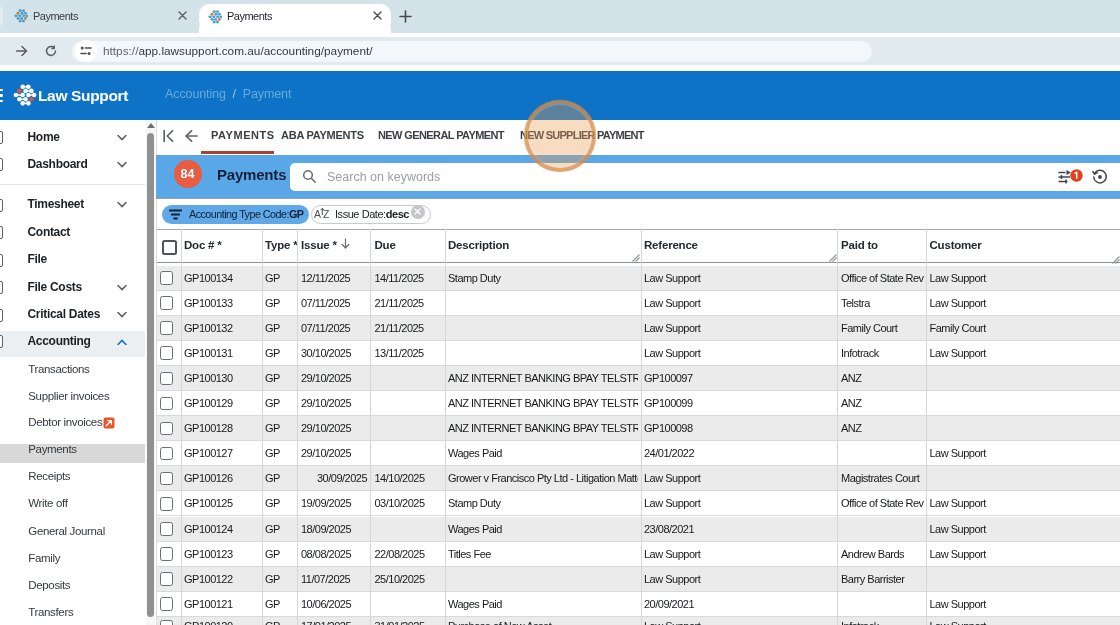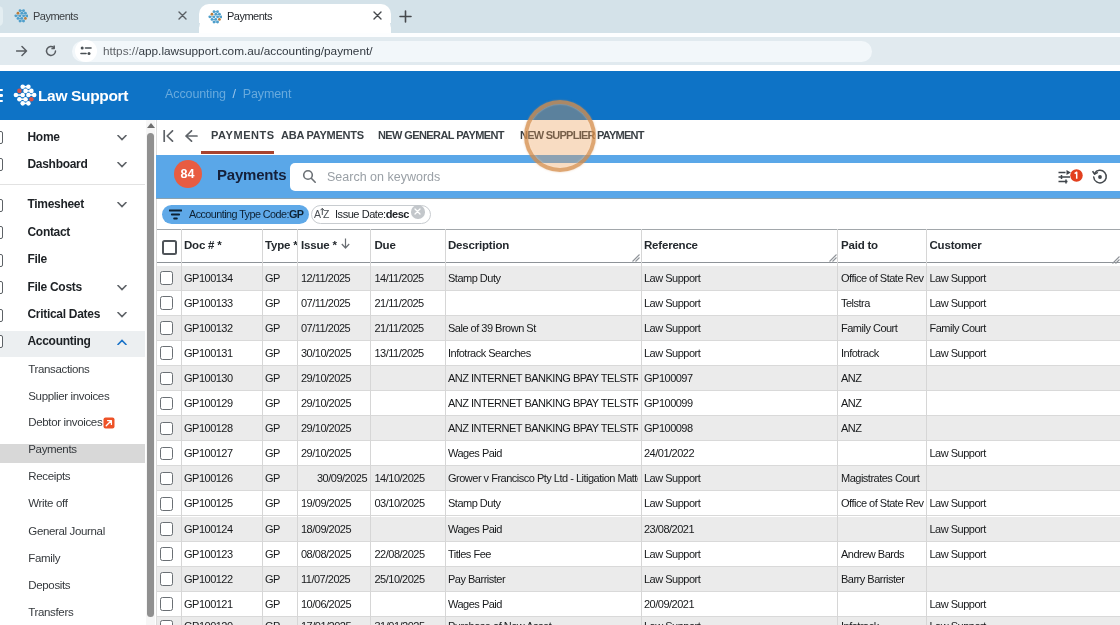--- a/index.html
+++ b/index.html
@@ -321,31 +321,29 @@
 <span class="ct" style="left:374.5px;top:290.6px">21/11/2025</span>
 <span class="ct" style="left:644px;top:290.6px">Law Support</span>
 <span class="ct clip" style="left:841px;top:290.6px;width:83px">Telstra</span>
 <span class="ct clip" style="left:929.5px;top:290.6px;width:190px">Law Support</span>
 <div class="row" style="top:315.7px;background:#ebebeb"></div>
 <div class="cb" style="left:159.5px;top:321.3px"></div>
 <span class="ct" style="left:184px;top:315.7px">GP100132</span>
 <span class="ct" style="left:265px;top:315.7px">GP</span>
 <span class="ct" style="left:301px;top:315.7px">07/11/2025</span>
 <span class="ct" style="left:374.5px;top:315.7px">21/11/2025</span>
-<span class="ct clip" style="left:448px;top:315.7px;width:190px">Sale of 39 Brown St</span>
 <span class="ct" style="left:644px;top:315.7px">Law Support</span>
 <span class="ct clip" style="left:841px;top:315.7px;width:83px">Family Court</span>
 <span class="ct clip" style="left:929.5px;top:315.7px;width:190px">Family Court</span>
 <div class="row" style="top:340.8px;background:#ffffff"></div>
 <div class="cb" style="left:159.5px;top:346.4px"></div>
 <span class="ct" style="left:184px;top:340.8px">GP100131</span>
 <span class="ct" style="left:265px;top:340.8px">GP</span>
 <span class="ct" style="left:301px;top:340.8px">30/10/2025</span>
 <span class="ct" style="left:374.5px;top:340.8px">13/11/2025</span>
-<span class="ct clip" style="left:448px;top:340.8px;width:190px">Infotrack Searches</span>
 <span class="ct" style="left:644px;top:340.8px">Law Support</span>
 <span class="ct clip" style="left:841px;top:340.8px;width:83px">Infotrack</span>
 <span class="ct clip" style="left:929.5px;top:340.8px;width:190px">Law Support</span>
 <div class="row" style="top:365.9px;background:#ebebeb"></div>
 <div class="cb" style="left:159.5px;top:371.5px"></div>
 <span class="ct" style="left:184px;top:365.9px">GP100130</span>
 <span class="ct" style="left:265px;top:365.9px">GP</span>
 <span class="ct" style="left:301px;top:365.9px">29/10/2025</span>
 <span class="ct" style="left:374.5px;top:365.9px"></span>
 <span class="ct clip" style="left:448px;top:365.9px;width:190px">ANZ INTERNET BANKING BPAY TELSTRA</span>
@@ -421,21 +419,20 @@
 <span class="ct clip" style="left:448px;top:541.6px;width:190px">Titles Fee</span>
 <span class="ct" style="left:644px;top:541.6px">Law Support</span>
 <span class="ct clip" style="left:841px;top:541.6px;width:83px">Andrew Bards</span>
 <span class="ct clip" style="left:929.5px;top:541.6px;width:190px">Law Support</span>
 <div class="row" style="top:566.7px;background:#ebebeb"></div>
 <div class="cb" style="left:159.5px;top:572.3px"></div>
 <span class="ct" style="left:184px;top:566.7px">GP100122</span>
 <span class="ct" style="left:265px;top:566.7px">GP</span>
 <span class="ct" style="left:301px;top:566.7px">11/07/2025</span>
 <span class="ct" style="left:374.5px;top:566.7px">25/10/2025</span>
-<span class="ct clip" style="left:448px;top:566.7px;width:190px">Pay Barrister</span>
 <span class="ct" style="left:644px;top:566.7px">Law Support</span>
 <span class="ct clip" style="left:841px;top:566.7px;width:83px">Barry Barrister</span>
 <div class="row" style="top:591.8px;background:#ffffff"></div>
 <div class="cb" style="left:159.5px;top:597.4px"></div>
 <span class="ct" style="left:184px;top:591.8px">GP100121</span>
 <span class="ct" style="left:265px;top:591.8px">GP</span>
 <span class="ct" style="left:301px;top:591.8px">10/06/2025</span>
 <span class="ct" style="left:374.5px;top:591.8px"></span>
 <span class="ct clip" style="left:448px;top:591.8px;width:190px">Wages Paid</span>
 <span class="ct" style="left:644px;top:591.8px">20/09/2021</span>

